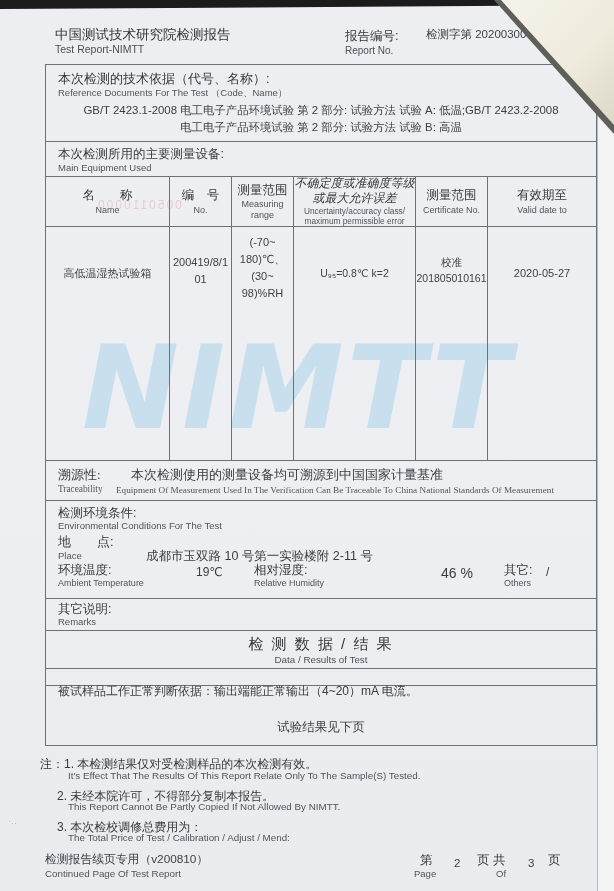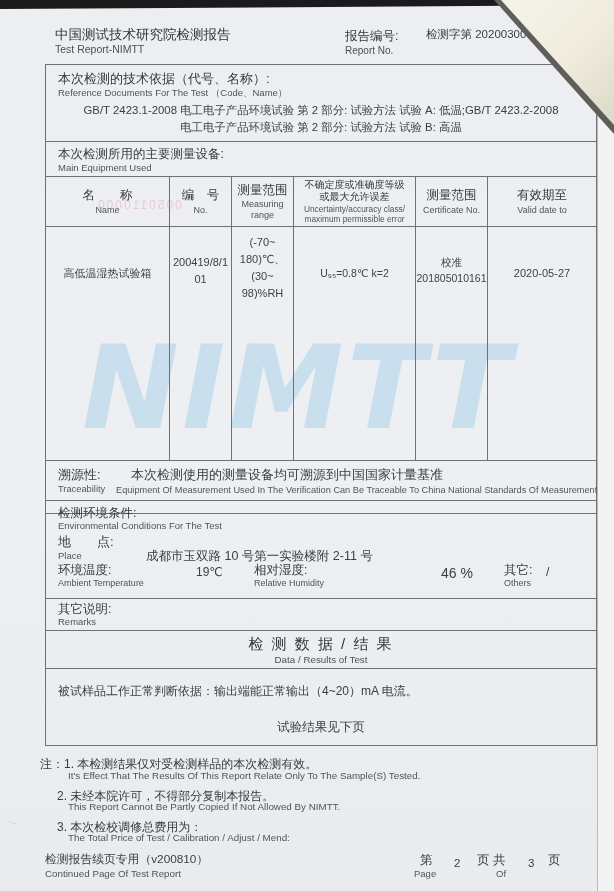--- a/index.html
+++ b/index.html
@@ -61,32 +61,32 @@
   .box2 .lab-cn { left:12px; top:4px; }
   .box2 .lab-en { left:12px; top:20px; }
   .equip-table { position:absolute; left:0; right:0; top:34px; bottom:0;
     border-top:1px solid #6e7277; display:flex; }
   .col { display:flex; flex-direction:column; border-right:1px solid #6e7277; }
   .col:last-child { border-right:none; }
   .c1{width:124px} .c2{width:62px} .c3{width:62px} .c4{width:122px} .c5{width:72px} .c6{flex:1}
   .th { height:50px; border-bottom:1px solid #6e7277; display:flex; flex-direction:column;
     align-items:center; justify-content:center; text-align:center; }
   .th .cn { font-size:12.5px; line-height:1.25; }
-  .c4 .th .cn { font-size:10px; }
+  .c4 .th .cn { font-size:12px;font-style:italic; }
   .th .en { font-size:9px; line-height:1.15; margin-top:1px; }
   .c4 .th .en { font-size:8.3px; }
   .td { flex:1; text-align:center; font-size:11px; color:#3f4246; line-height:1.55; }
   .td-name { padding-top:38px; }
   .td-no { padding-top:27px; }
   .td-range { padding-top:7px; }
   .td-unc { padding-top:38px; font-size:10.5px; }
   .td-cert { padding-top:27px; font-size:10.5px; }
   .td-date { padding-top:38px; }
   
-  .box3 { top:460px; height:54px; }
+  .box3 { top:460px; height:41px;font-family:Liberation Serif, serif; }
   .box3 .lab-cn { left:12px; top:5px; font-size:13px; }
   .box3 .txt-cn { left:85px; top:5px; font-size:13px;text-align:center; }
   .box3 .lab-en { left:12px; top:23px; font-size:9.3px; }
   .box3 .txt-en { left:70px; top:24px; font-size:9.2px; }
   
   .box4 { top:500px; height:99px; }
   .box4 .lab-cn { left:12px; top:4px; }
   .box4 .lab-en { left:12px; top:19px; }
   .box4 .place-cn { left:12px; top:32px; font-size:13px; }
   .box4 .place-en { left:12px; top:49px; }
@@ -98,21 +98,21 @@
   .box4 .h-en { left:208px; top:77px; font-size:9px; }
   .box4 .h-val { left:395px; top:64px; font-size:14px; }
   .box4 .o-cn { left:458px; top:61px; }
   .box4 .o-en { left:458px; top:77px; font-size:9px; }
   .box4 .o-val { left:500px; top:64px; font-size:12px; }
   
   .box5 { top:598px; height:33px; }
   .box5 .lab-cn { left:12px; top:2px; }
   .box5 .lab-en { left:12px; top:17px; }
   
-  .box6 { top:630px; height:39px; }
+  .box6 { top:630px; height:56px; }
   .box6 .t-cn { left:0; right:0; top:4px; text-align:center; font-size:15px; color:#33363a; letter-spacing:2px; }
   .box6 .t-en { left:0; right:0; top:23px; text-align:center; font-size:9.8px; color:#4c5056; }
   
   .box7 { top:668px; height:78px; }
   .box7 .crit { left:12px; top:14px; font-size:12px; }
   .box7 .next { left:0; right:0; top:50px; text-align:center; font-size:12.5px; }
   
   .notes { position:absolute; z-index:1; }
   .n-cn { font-size:12px; color:#373a3e; }
   .n-en { font-size:9.8px; color:#50545a; }

